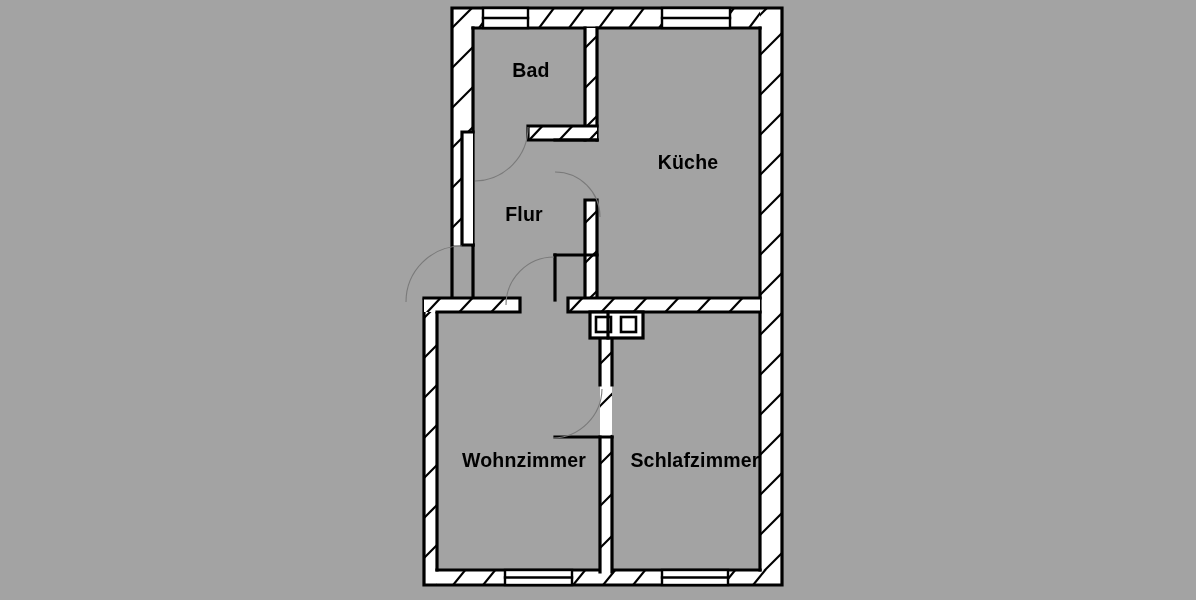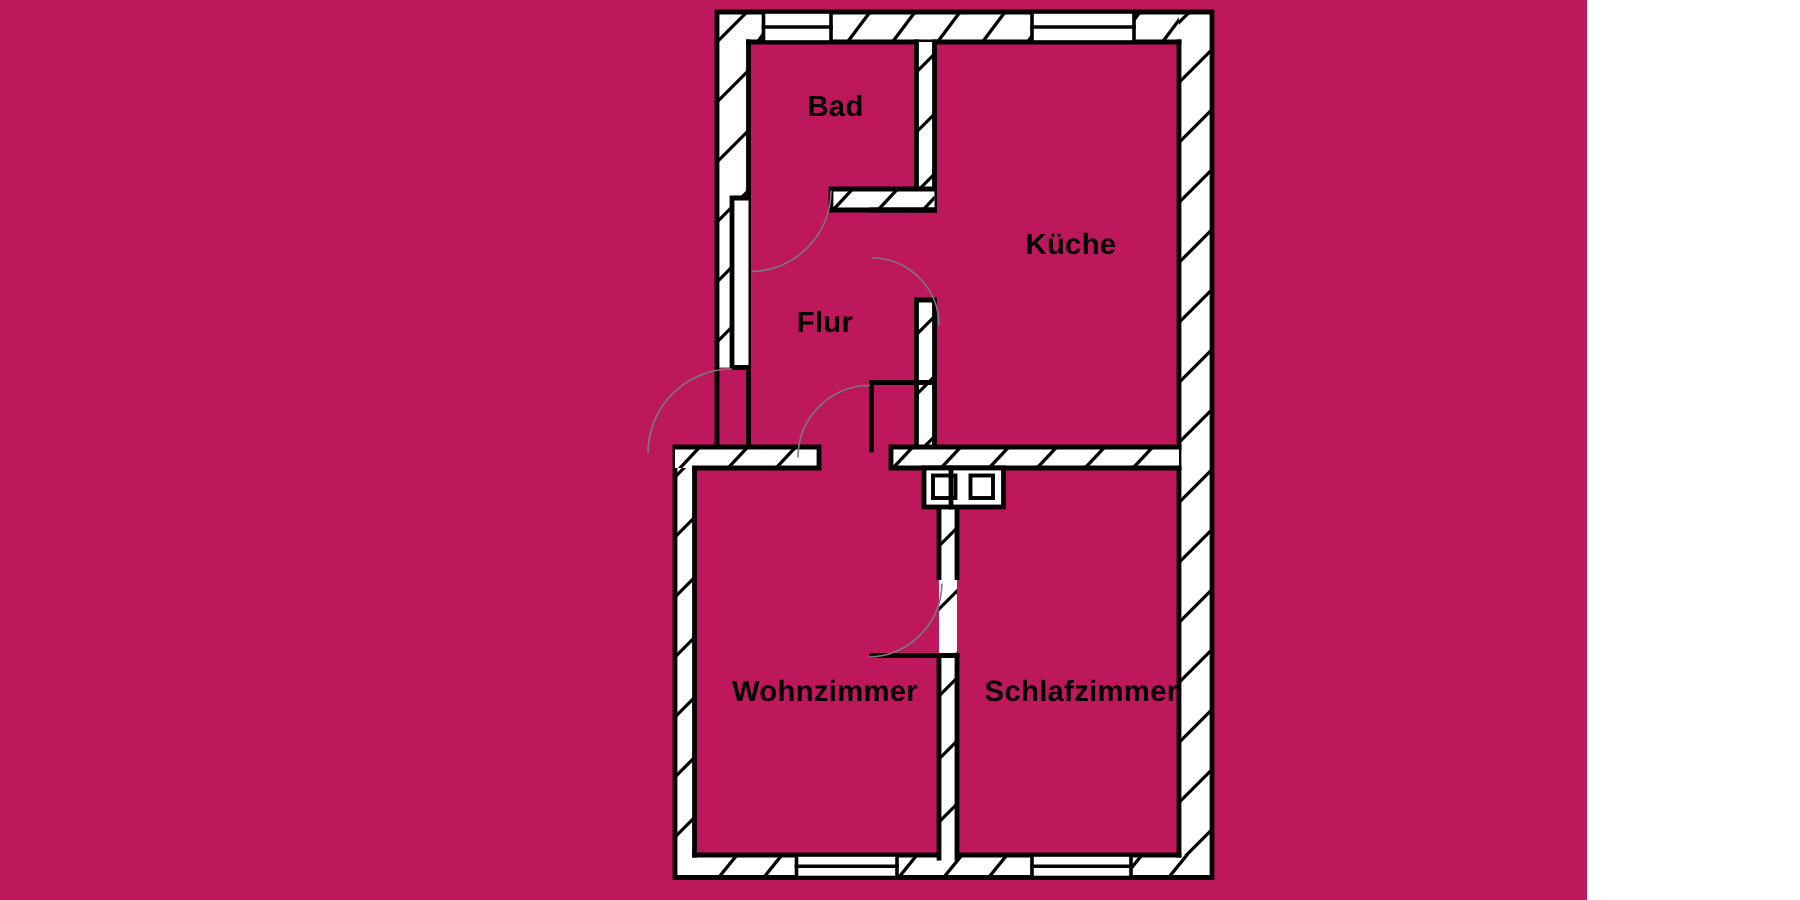--- a/index.html
+++ b/index.html
@@ -8,24 +8,23 @@
     background: #ffffff;
   }
   body {
     width: 1200px;
     height: 600px;
     font-family: "Liberation Sans", sans-serif;
     overflow: hidden;
   }
   #plan-root {
     position: relative;
-    width: 1032px;
+    width: 1196px;
     height: 600px;
-    background: #be185d;
-    padding-left: 26px;
+    background: #a3a3a3;
   }
   svg#floorplan {
     display: block;
     width: 1200px;
     height: 600px;
   }
   .wall-fill { fill: #ffffff; }
   .wall-line {
     fill: none;
     stroke: #000000;

